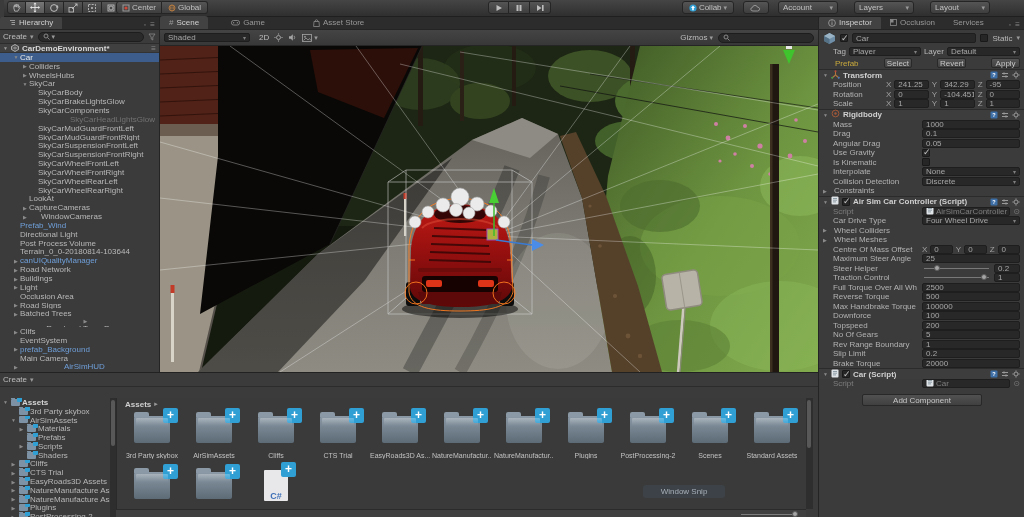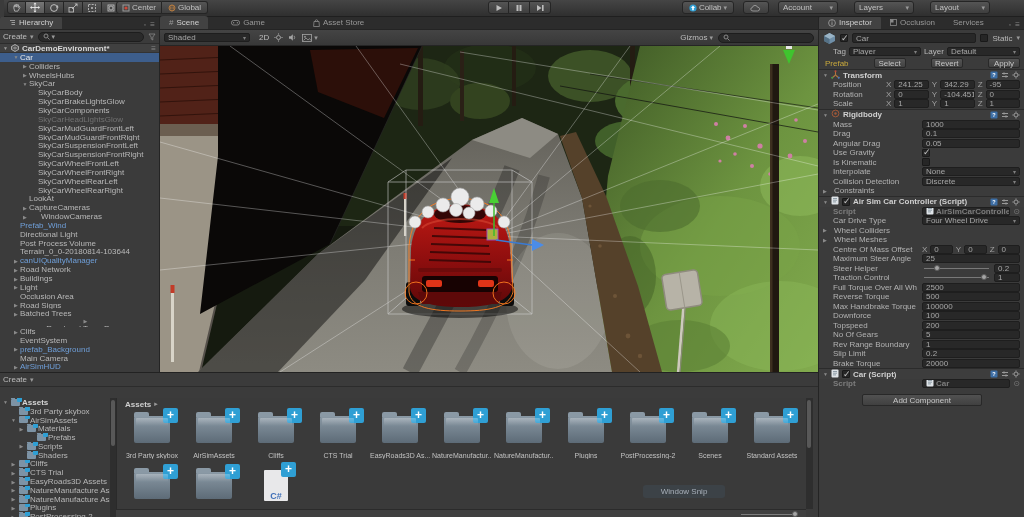--- a/index.html
+++ b/index.html
@@ -43,21 +43,21 @@
   #hier { left:0; top:17px; width:160px; height:355px; background:#3b3b3b; border-right:1px solid #242424; overflow:hidden; }
   #hier-create-row, #proj-create-row { height:14px; background:#3b3b3b; border-bottom:1px solid #2c2c2c;
      display:flex; align-items:center; gap:4px; padding:0 3px; }
   .createbtn { color:#bdbdbd; display:flex; gap:3px; align-items:center; }
   #scene-row { height:9px; background:#404040; display:flex; align-items:center; gap:3px; padding:0 3px;
      color:#d8d8d8; font-weight:bold; border-bottom:1px solid #333; }
   .h-row { height:8.85px; display:flex; align-items:center; white-space:nowrap; overflow:hidden; }
   .h-row .arr { width:8px; flex:none; color:#8a8a8a; font-size:5px; text-align:center; }
   .h-row.sel { background:#3d5e8c; color:#e8e8e8; }
   .h-row.prefab { color:#6f9fd9; }
-  .h-row.dis { color:#727272; }
+  .h-row.dis { color:#727272;margin-left:32px; }
 
   
   #scenepanel { left:160px; top:17px; width:658px; height:355px; background:#3b3b3b; }
   #scene-toolbar { left:0; top:13px; width:658px; height:16px; background:linear-gradient(#444,#383838);
      border-bottom:1px solid #252525; display:flex; align-items:center; gap:5px; padding:0 4px; }
   #viewport { left:0; top:29px; width:658px; height:326px; overflow:hidden; background:#11150d; }
 
   
   #insp { left:818px; top:17px; width:206px; height:500px; background:#3b3b3b; border-left:1px solid #242424; overflow:hidden; }
   #insp-head { height:16px; display:flex; align-items:center; gap:4px; padding:0 4px; }
@@ -70,21 +70,21 @@
   .comp-h .hic { margin-left:auto; display:flex; gap:3px; align-items:center; }
   .irow { height:9.5px; display:flex; align-items:center; gap:3px; padding:0 4px 0 14px; color:#b2b2b2; }
   .ilabel { width:86px; flex:none; overflow:hidden; white-space:nowrap; }
   .ilabel.narrow { width:50px; }
   .axis { color:#a0a0a0; flex:none; }
   .vbox { flex:1; min-width:0; }
   .sl-track { flex:1; height:1px; background:#787878; position:relative; margin:0 2px; }
   .sl-knob { position:absolute; top:-3px; width:6px; height:6px; border-radius:50%;
      background:#a5a5a5; border:1px solid #5c5c5c; }
   .fold-arr { width:8px; flex:none; color:#8a8a8a; font-size:5px; margin-left:-10px; }
-  .greyed { color:#7d7d7d;font-weight:bold; }
+  .greyed { color:#7d7d7d; }
   #addcomp { left:43px; top:377px; width:120px; height:12px; background:linear-gradient(#515151,#404040);
      border:1px solid #282828; border-radius:2px; color:#c8c8c8; text-align:center; line-height:11px; }
 
   
   #bottom { left:0; top:372px; width:818px; height:145px; background:#3b3b3b; border-top:1px solid #222; overflow:hidden; }
   #proj-tree { left:0; top:25px; width:110px; height:120px; overflow:hidden; }
   .p-row { height:8.8px; display:flex; align-items:center; gap:2px; white-space:nowrap; overflow:hidden; }
   .p-row .arr { width:7px; flex:none; color:#8a8a8a; font-size:5px; text-align:center; }
   #vscroll1 { left:110px; top:25px; width:6px; height:120px; background:#2e2e2e; }
   #vscroll1 .thumb, #vscroll2 .thumb { position:absolute; left:1px; width:4px; background:#585858; border-radius:2px; }
@@ -406,21 +406,21 @@
           <span>EventSystem</span>
         </div>
         <div class="h-row prefab" style="padding-left: 12px;">
           <span class="arr">▶</span>
           <span>prefab_Background</span>
         </div>
         <div class="h-row" style="padding-left: 12px;">
           <span class="arr"></span>
           <span>Main Camera</span>
         </div>
-        <div class="h-row prefab" style="padding-left: 12px;">
+        <div class="h-row prefab" style="padding-left: 12px; gap: 44px;">
           <span class="arr">▶</span>
           <span>AirSimHUD</span>
         </div>
       </div>
   </div>
 
   <div id="scenepanel" class="abs">
     <div class="tabstrip">
       <div class="ptab active">
         <span style="color:#9a9a9a">#</span>
@@ -726,21 +726,21 @@
           <span>Player</span>
           <span class="dc">▾</span>
         </div>
       <span>Layer</span>
       <div class="ubox udrop" style="flex:1">
           <span>Default</span>
           <span class="dc">▾</span>
         </div>
     </div>
     <div id="insp-prefab">
-      <span style="color:#c9a93c;margin-left:2px">Prefab</span>
+      <span style="color:#c9a93c;margin-left:12px">Prefab</span>
       <div class="pbtn">Select</div>
       <div class="pbtn">Revert</div>
       <div class="pbtn">Apply</div>
     </div>
     <div id="components">
         <div class="comp-h">
           <span class="arr" style="font-size: 5px; color: rgb(138, 138, 138); font-weight: normal;">▼</span>
           <span><svg width="9" height="9" viewBox="0 0 9 9">
               <g stroke="#b07840" stroke-width="1.1">
                 <line x1="4.5" y1="1" x2="4.5" y2="5"></line>
@@ -1085,21 +1085,21 @@
           </span>
           <span>AirSimAssets</span>
         </div>
         <div class="p-row" style="padding-left: 18px;">
           <span class="arr">▶</span>
           <span class="mini-fold">
             <span class="mini-badge"></span>
           </span>
           <span>Materials</span>
         </div>
-        <div class="p-row" style="padding-left: 28px;">
+        <div class="p-row" style="padding-left: 18px;">
           <span class="arr"></span>
           <span class="mini-fold">
             <span class="mini-badge"></span>
           </span>
           <span>Prefabs</span>
         </div>
         <div class="p-row" style="padding-left: 18px;">
           <span class="arr">▶</span>
           <span class="mini-fold">
             <span class="mini-badge"></span>

